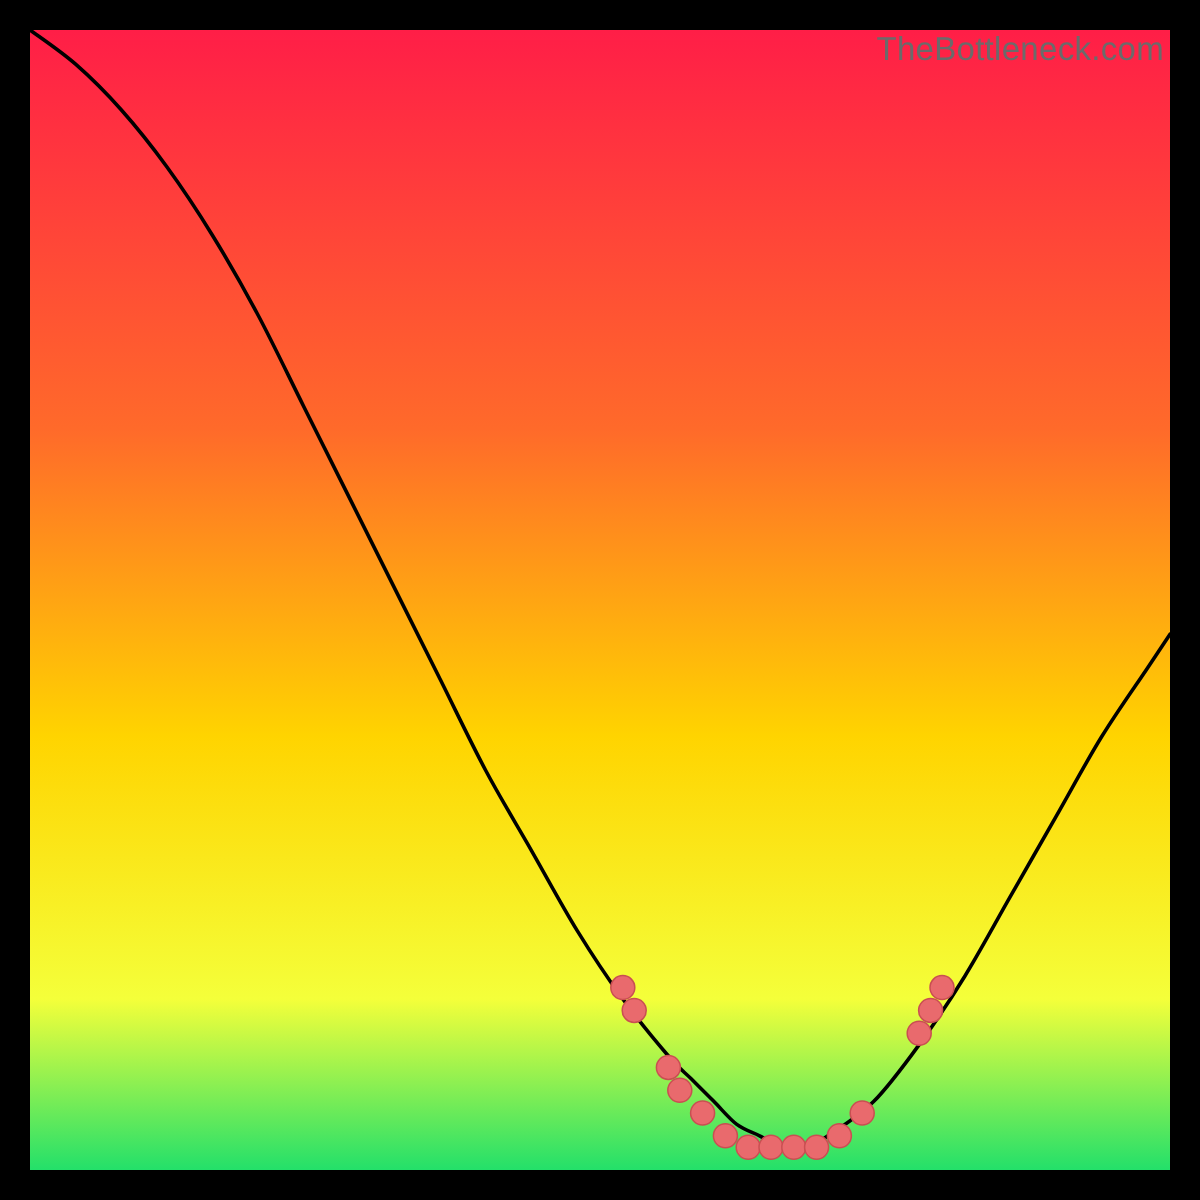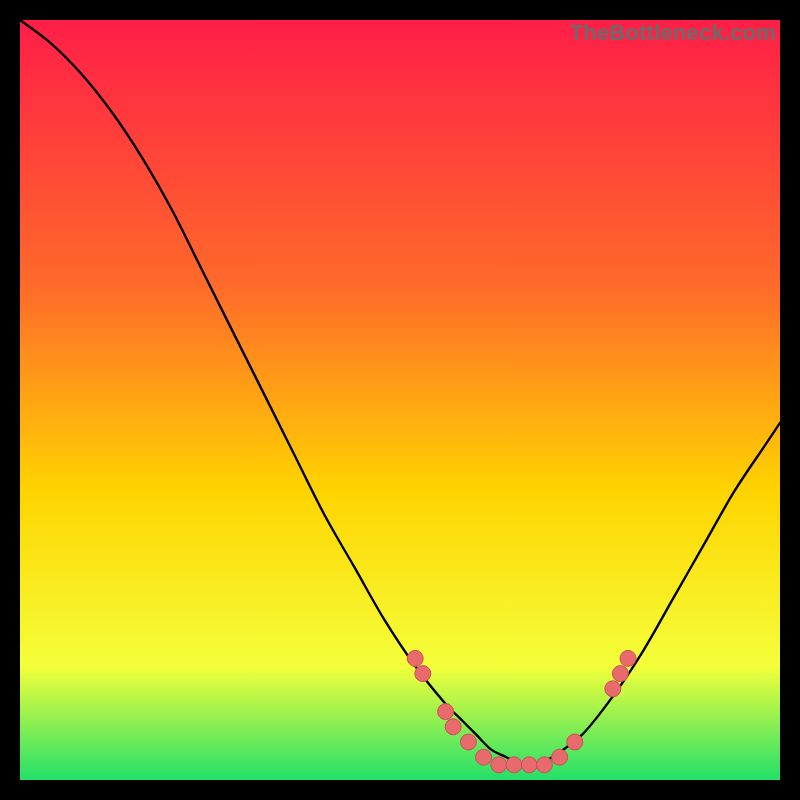--- a/index.html
+++ b/index.html
@@ -25,21 +25,21 @@
     top: 0;
     width: 760px;
     height: 760px;
   }
   .watermark {
     position: absolute;
     top: 0px;
     right: 4px;
     color: #6b6b6b;
     font-size: 22px;
-    font-weight: 700;
+    font-weight: 400;
     letter-spacing: 0.2px;
     z-index: 20;
   }
   svg { display: block; }
 </style>
 </head>
 <body>
 
 <div class="frame">
 

